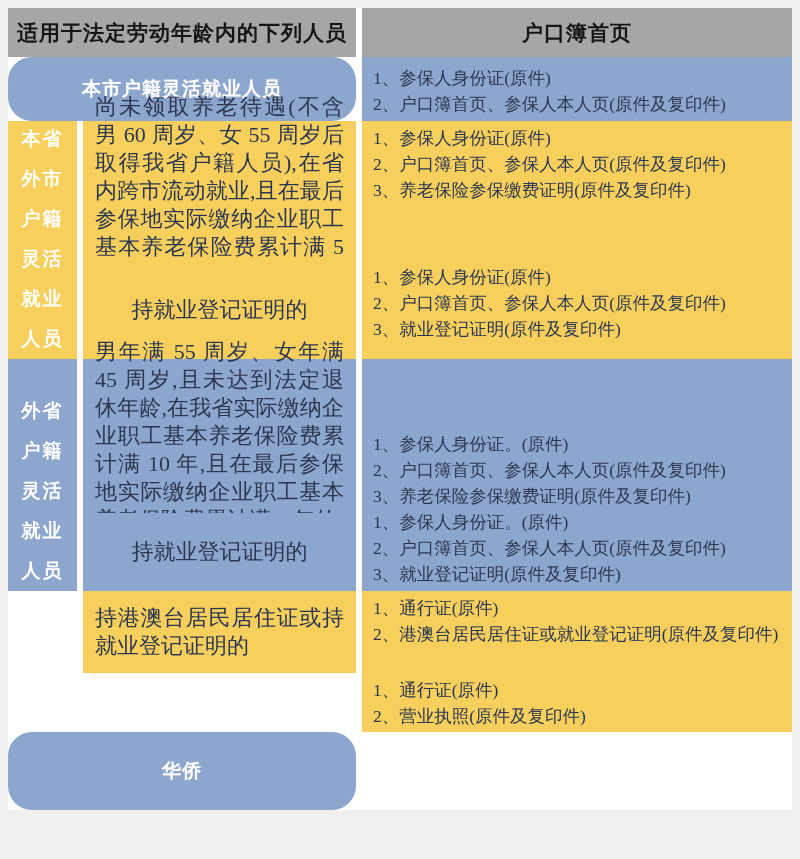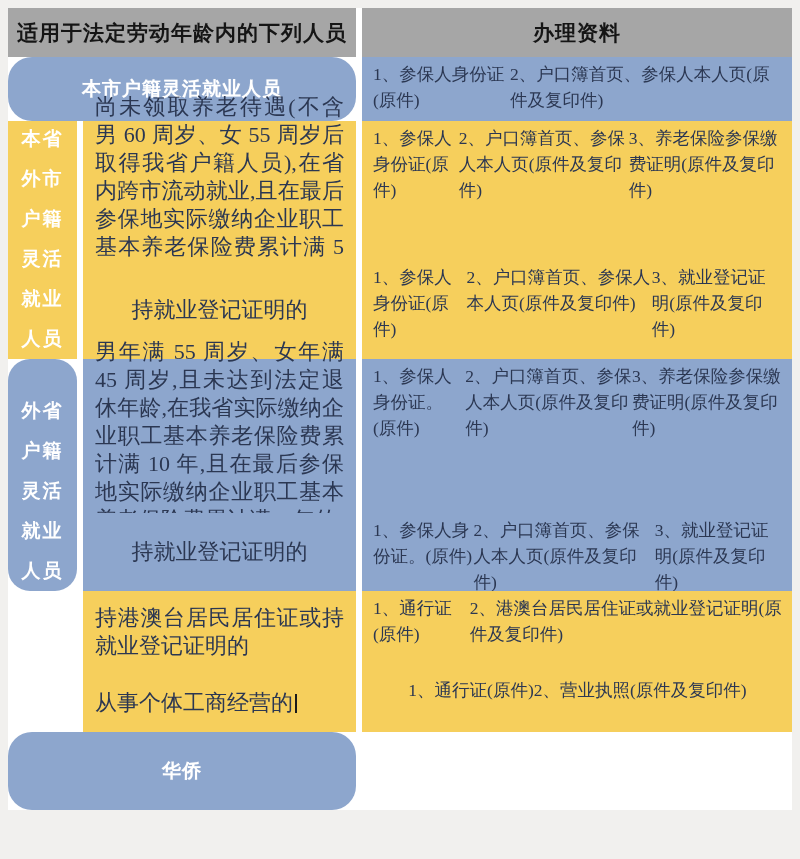--- a/index.html
+++ b/index.html
@@ -51,38 +51,38 @@
     padding:6px 12px;
     font-family:"Liberation Serif","DejaVu Serif",serif;
     font-size:22px;line-height:28px;color:#2b3752;
   }
   .cond .cond-text{text-align:justify;}
   .cond.centered{justify-content:center;}
   .cond.centered .cond-text{text-align:right;}
 
   
   .docs{
-    display:flex;flex-direction:row;justify-content:center;
+    display:flex;flex-direction:column;
     padding:4px 10px 4px 11px;
     font-family:"Liberation Serif","DejaVu Serif",serif;
     font-size:17.5px;color:#2b3752;
   }
   .docs .doc-line{line-height:26px;text-align:left;}
 
   
   .r-local-label{grid-column:1/3;grid-row:2;}
   .r-local-docs{grid-column:3;grid-row:2;}
 
   .s1-label{grid-column:1;grid-row:3/5;}
   .s1-cond1{grid-column:2;grid-row:3;}
   .s1-docs1{grid-column:3;grid-row:3;}
   .s1-cond2{grid-column:2;grid-row:4;}
   .s1-docs2{grid-column:3;grid-row:4;}
 
-  .s2-label{grid-column:1;grid-row:5/7;border-radius:22px;}
+  .s2-label{grid-column:1;grid-row:5/7;}
   .s2-cond1{grid-column:2;grid-row:5;}
   .s2-docs1{grid-column:3;grid-row:5;}
   .s2-cond2{grid-column:2;grid-row:6;}
   .s2-docs2{grid-column:3;grid-row:6;}
 
   .s3-label{grid-column:1;grid-row:7/9;}
   .s3-cond1{grid-column:2;grid-row:7;}
   .s3-docs1{grid-column:3;grid-row:7;}
   .s3-cond2{grid-column:2;grid-row:8;}
   .s3-docs2{grid-column:3;grid-row:8;}
@@ -98,21 +98,21 @@
 </style>
 </head>
 <body>
 
 <div class="table">
 
   <div class="cell c-gray th hdr-left">
     <span>适用于法定劳动年龄内的下列人员</span>
   </div>
   <div class="cell c-gray th hdr-right">
-    <span>办理资料</span>
+    <span>户口簿首页</span>
   </div>
 
   <div class="cell c-blue wlabel r-local-label">
     <span>本市户籍灵活就业人员</span>
   </div>
   <div class="cell c-blue docs r-local-docs">
     <div class="doc-line">1、参保人身份证(原件)</div>
     <div class="doc-line">2、户口簿首页、参保人本人页(原件及复印件)</div>
   </div>
 
@@ -165,23 +165,20 @@
     <div class="doc-line">3、就业登记证明(原件及复印件)</div>
   </div>
 
   <div class="cell c-yellow cond s3-cond1">
     <div class="cond-text">持港澳台居民居住证或持就业登记证明的</div>
   </div>
   <div class="cell c-yellow docs s3-docs1">
     <div class="doc-line">1、通行证(原件)</div>
     <div class="doc-line">2、港澳台居民居住证或就业登记证明(原件及复印件)</div>
   </div>
-  <div class="cell c-yellow cond s3-cond2">
-    <div class="cond-text"><span>从事个体工商经营的</span><span class="caret"></span></div>
-  </div>
   <div class="cell c-yellow docs s3-docs2">
     <div class="doc-line">1、通行证(原件)</div>
     <div class="doc-line">2、营业执照(原件及复印件)</div>
   </div>
 
   <div class="cell c-blue wlabel r-overseas-label">
     <span>华侨</span>
   </div>
 
 </div>

